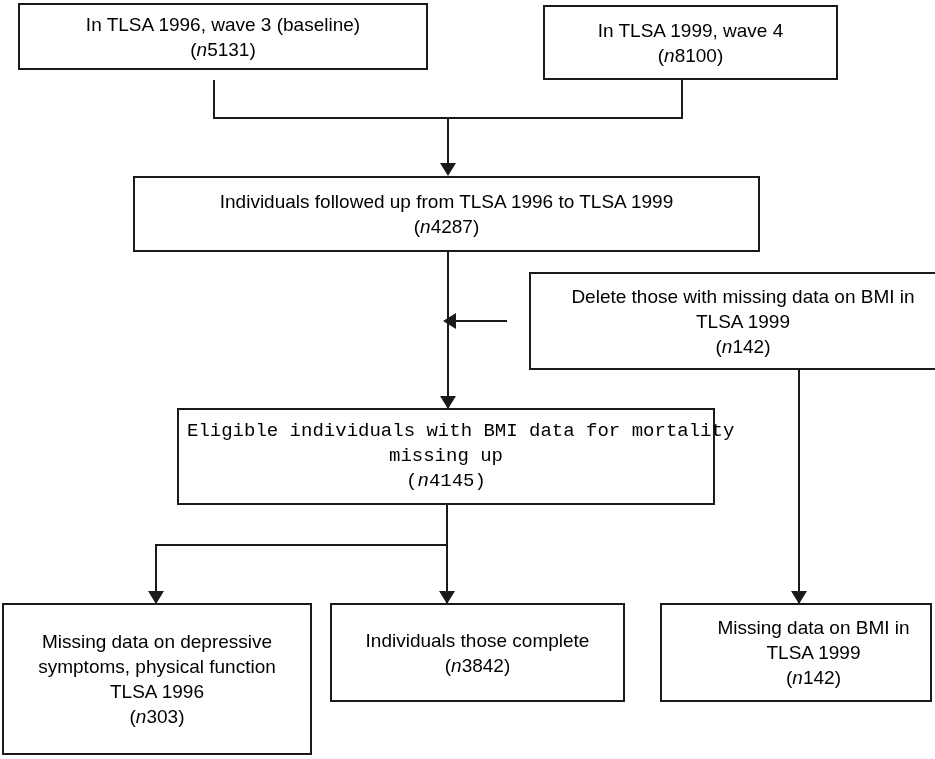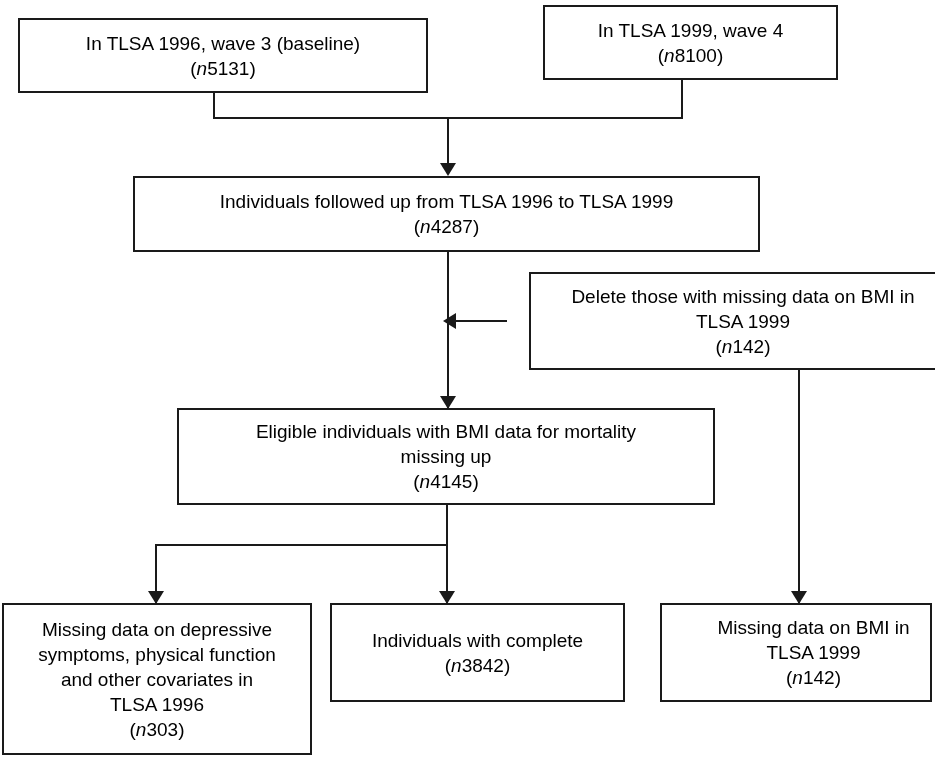--- a/index.html
+++ b/index.html
@@ -70,21 +70,21 @@
     border-bottom: 8px solid transparent;
     border-right: 13px solid #1a1a1a;
     z-index: 3;
   }
 </style>
 </head>
 <body>
 
 <div id="flowchart">
 
-  <div class="node" style="left:18px; top:18px; width:410px; height:75px;">
+  <div class="node" style="left:18px; top:3px; width:410px; height:67px;">
     <span class="lines">
       <span class="ln">In TLSA 1996, wave 3 (baseline)</span>
       <span class="ln"><span>(</span><span class="ital">n</span><span>5131</span><span>)</span></span>
     </span>
   </div>
 
   <div class="node" style="left:543px; top:5px; width:295px; height:75px;">
     <span class="lines">
       <span class="ln">In TLSA 1999, wave 4</span>
       <span class="ln"><span>(</span><span class="ital">n</span><span>8100</span><span>)</span></span>
@@ -111,50 +111,49 @@
       <span class="ln"><span>(</span><span class="ital">n</span><span>142</span><span>)</span></span>
     </span>
   </div>
 
   <div class="vline" style="left:447px; top:252px; height:156px;"></div>
   <div class="arrow-down" style="left:440px; top:396px;"></div>
 
   <div class="hline" style="left:455px; top:320px; width:52px;"></div>
   <div class="arrow-left" style="left:443px; top:313px;"></div>
 
-  <div class="node" style="left:177px; top:408px; width:538px; height:97px;">
+  <div class="node" style="left:177px; top:408px; width:538px; height:97px;font-family:Liberation Mono, monospace;">
     <span class="lines">
       <span class="ln">Eligible individuals with BMI data for mortality</span>
       <span class="ln">missing up</span>
       <span class="ln"><span>(</span><span class="ital">n</span><span>4145</span><span>)</span></span>
     </span>
   </div>
 
   <div class="vline" style="left:446px; top:505px; height:98px;"></div>
   <div class="hline" style="left:155px; top:544px; width:293px;"></div>
   <div class="vline" style="left:155px; top:544px; height:59px;"></div>
   <div class="arrow-down" style="left:148px; top:591px;"></div>
   <div class="arrow-down" style="left:439px; top:591px;"></div>
 
   <div class="vline" style="left:798px; top:370px; height:233px;"></div>
   <div class="arrow-down" style="left:791px; top:591px;"></div>
 
   <div class="node" style="left:2px; top:603px; width:310px; height:152px;">
     <span class="lines">
       <span class="ln">Missing data on depressive</span>
       <span class="ln">symptoms, physical function</span>
-      <span class="ln">and other covariates in</span>
       <span class="ln">TLSA 1996</span>
       <span class="ln"><span>(</span><span class="ital">n</span><span>303</span><span>)</span></span>
     </span>
   </div>
 
   <div class="node" style="left:330px; top:603px; width:295px; height:99px;">
     <span class="lines">
-      <span class="ln">Individuals with complete</span>
+      <span class="ln">Individuals those complete</span>
       <span class="ln"><span>(</span><span class="ital">n</span><span>3842</span><span>)</span></span>
     </span>
   </div>
 
   <div class="node" style="left:660px; top:603px; width:272px; height:99px;padding-left:43px;">
     <span class="lines">
       <span class="ln">Missing data on BMI in</span>
       <span class="ln">TLSA 1999</span>
       <span class="ln"><span>(</span><span class="ital">n</span><span>142</span><span>)</span></span>
     </span>

